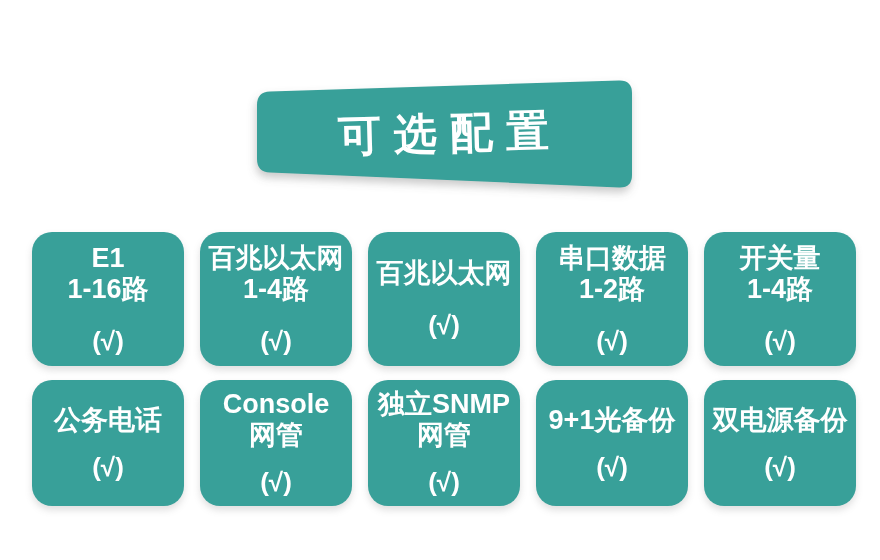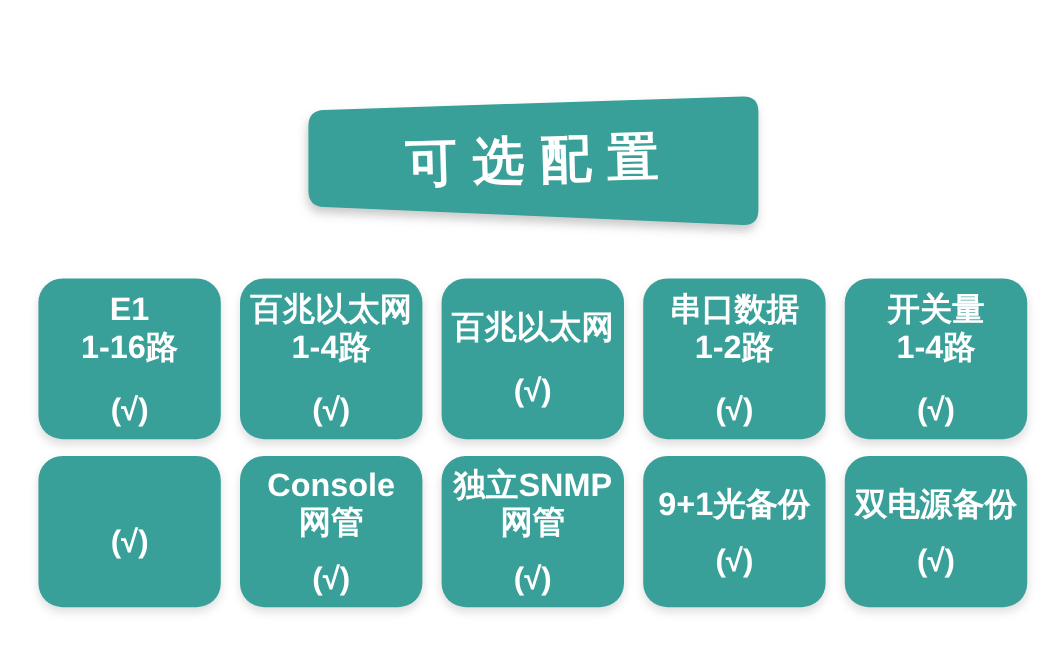--- a/index.html
+++ b/index.html
@@ -115,20 +115,21 @@
       </div>
       <div class="card row1">
         <div class="lines">
           <div class="line">开关量</div>
           <div class="line">1-4路</div>
         </div>
         <div class="check">(√)</div>
       </div>
       <div class="card row2">
         <div class="lines">
+          <div class="line">公务电话</div>
         </div>
         <div class="check">(√)</div>
       </div>
       <div class="card row2">
         <div class="lines">
           <div class="line">Console</div>
           <div class="line">网管</div>
         </div>
         <div class="check">(√)</div>
       </div>

